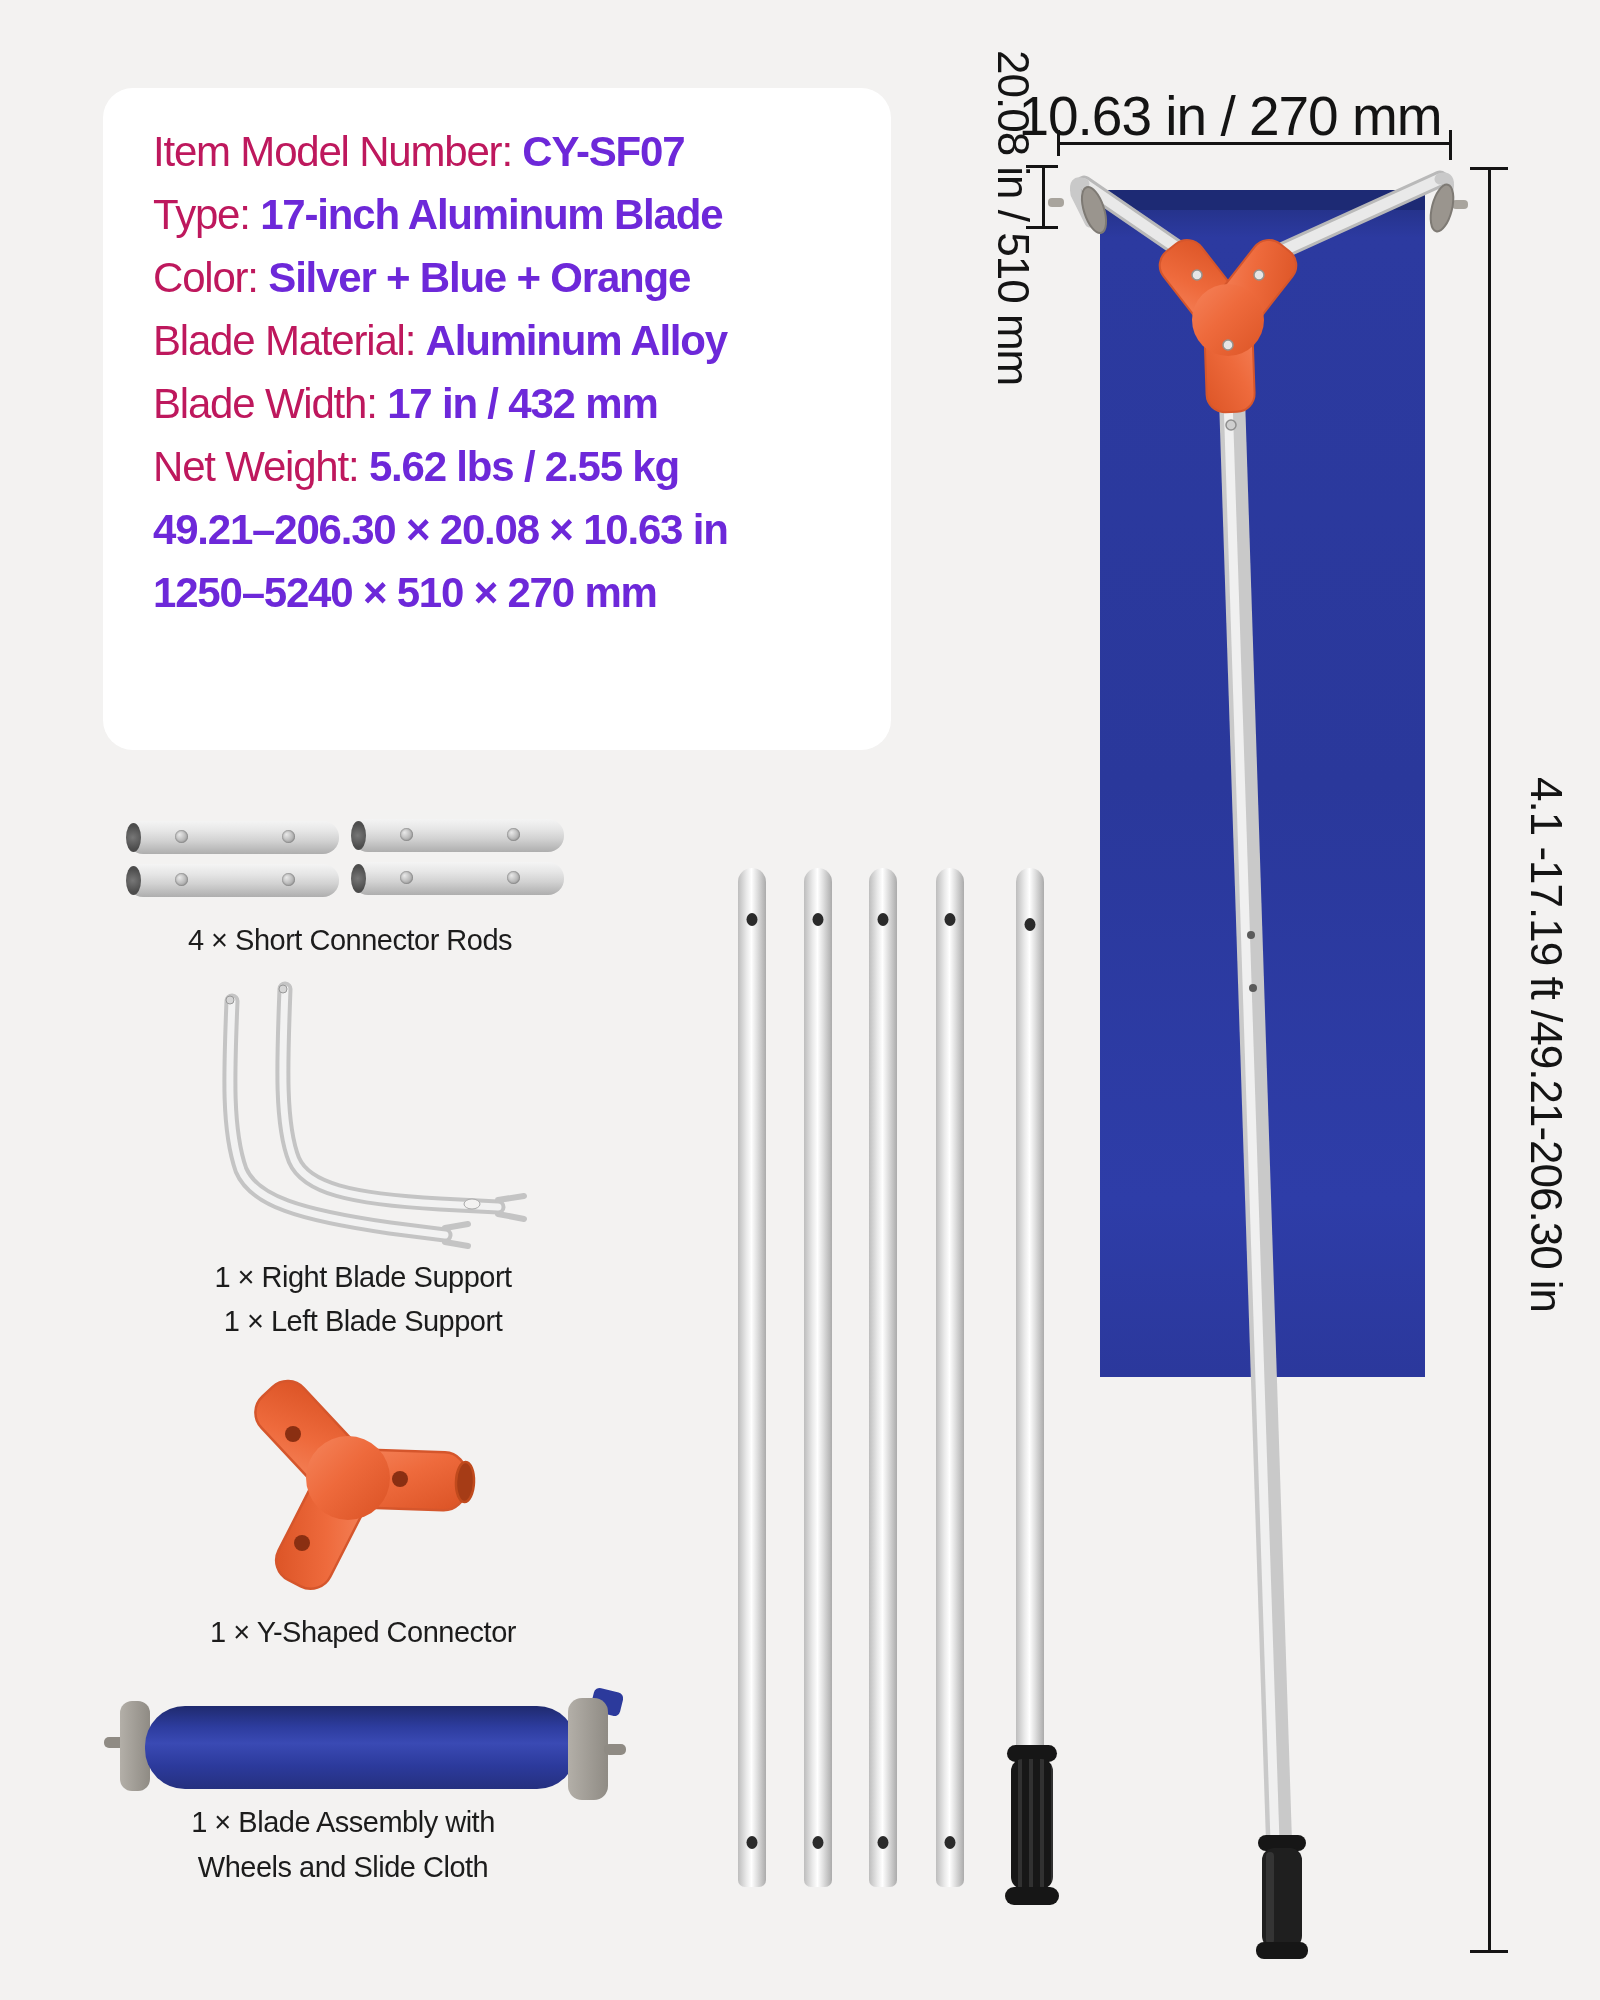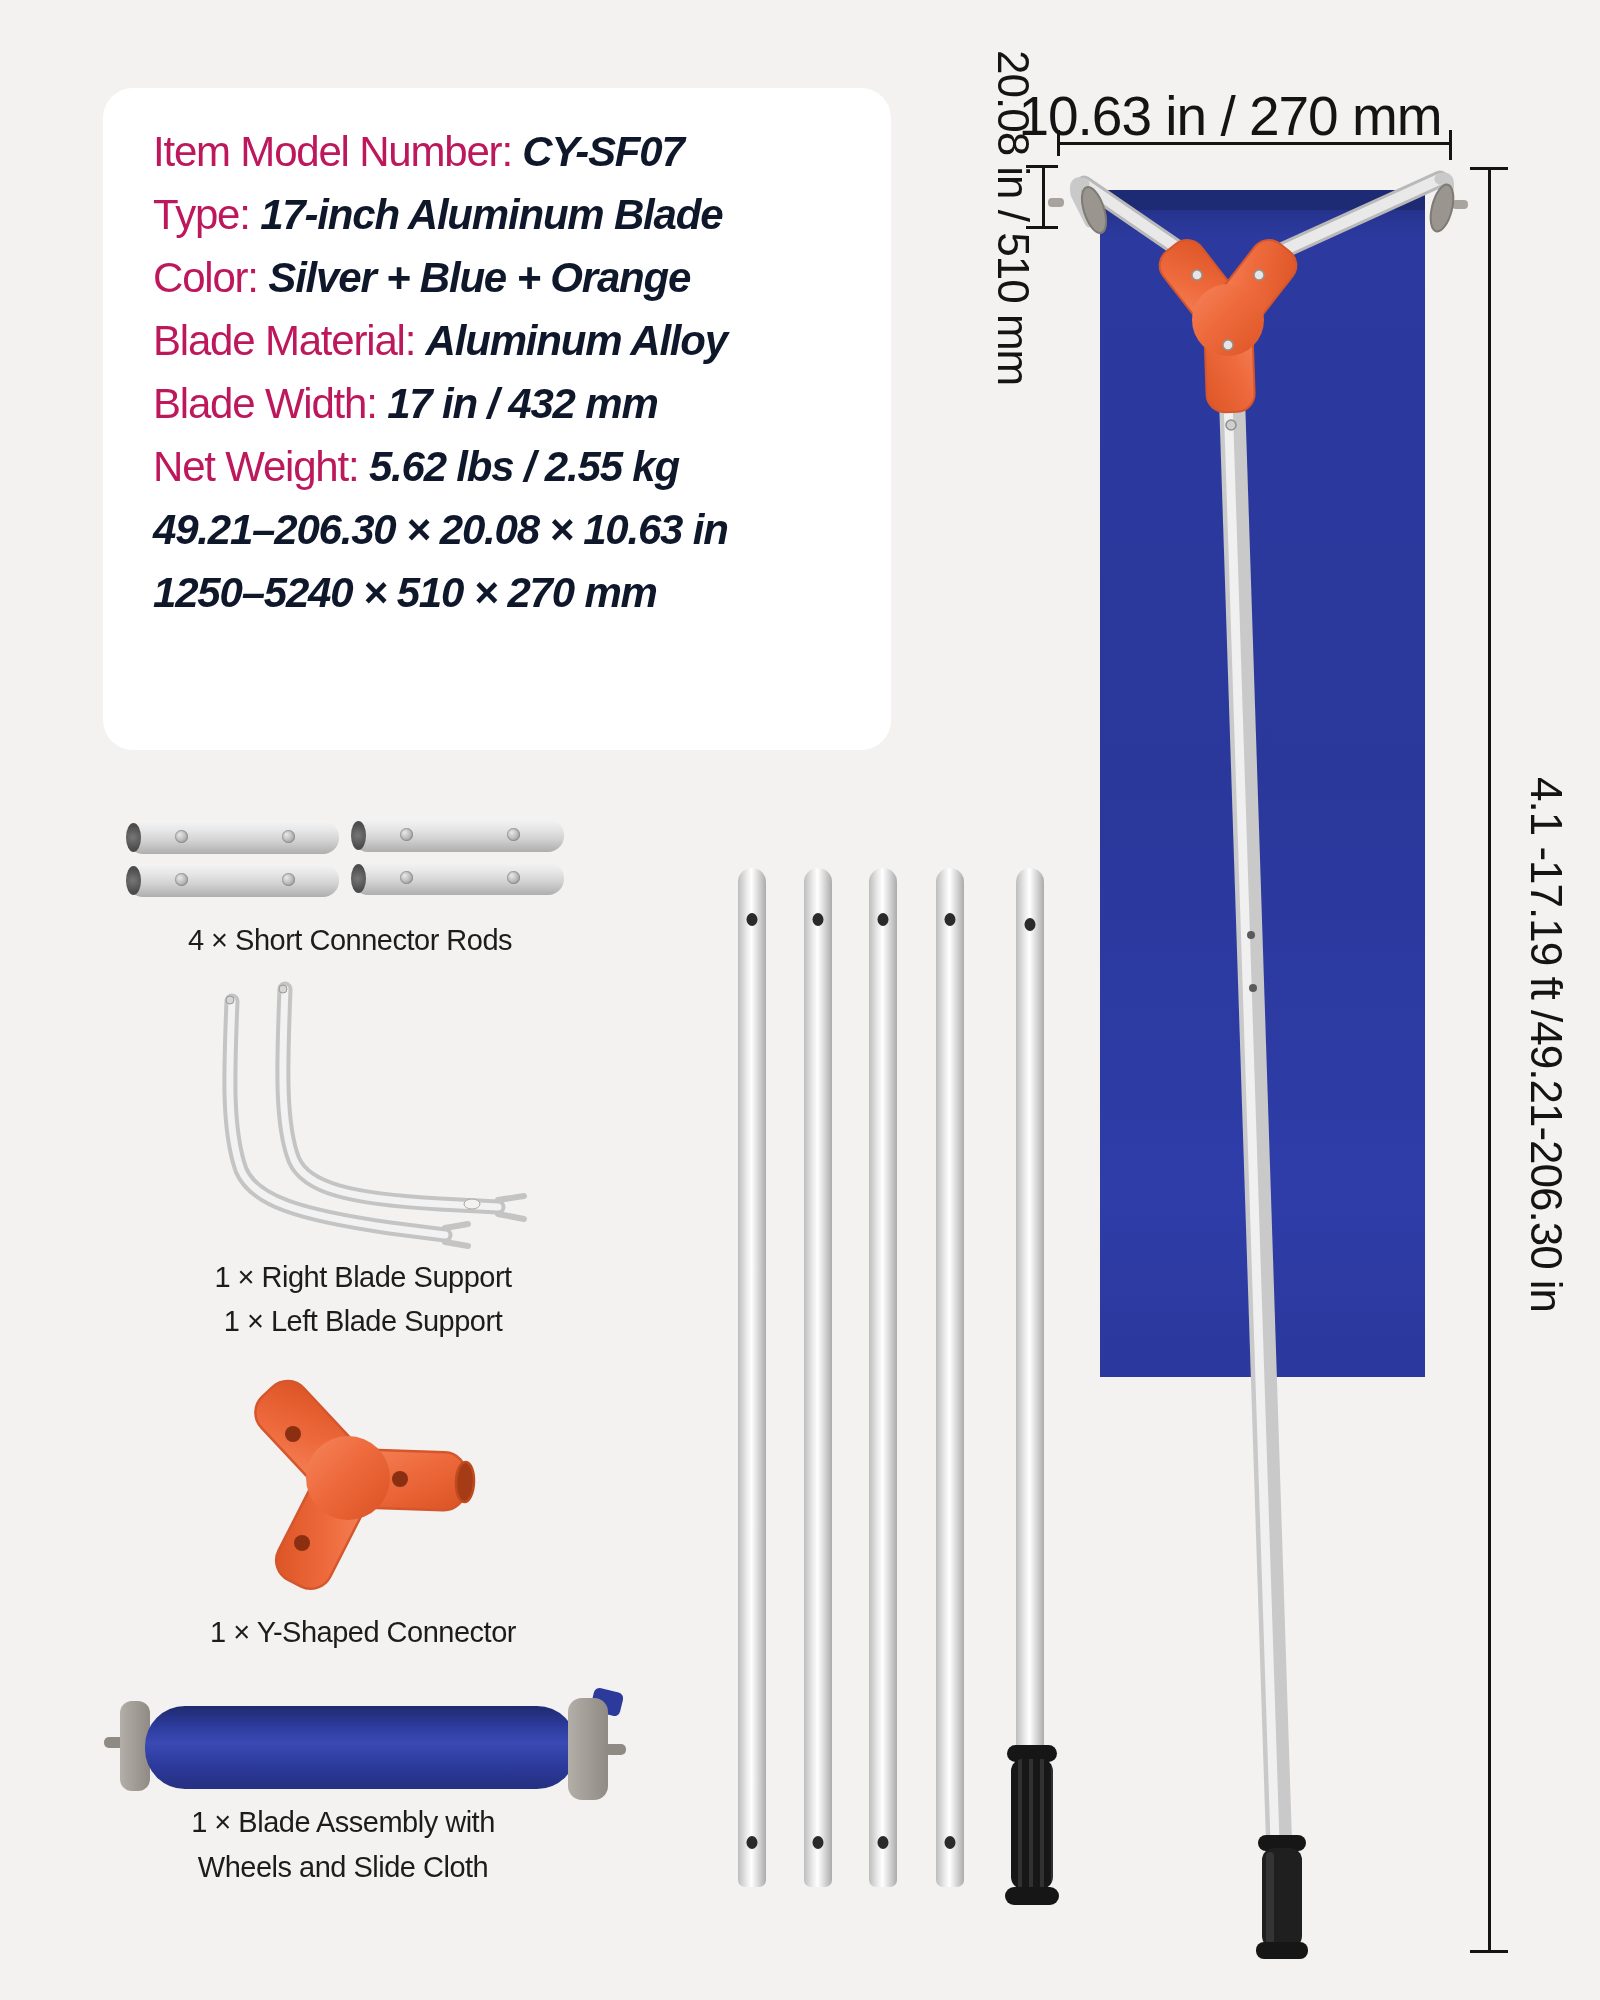--- a/index.html
+++ b/index.html
@@ -10,21 +10,21 @@
   }
   
   .spec-panel{
     position:absolute;left:103px;top:88px;width:788px;height:662px;
     background:#ffffff;border-radius:30px;box-sizing:border-box;
     padding:32px 20px 0 50px;
   }
   .spec-row{margin:0;height:63px;line-height:63px;font-size:42px;
     letter-spacing:-1.2px;white-space:nowrap;}
   .spec-label{color:#be185d;}
-  .spec-value{color:#0f172a;font-weight:bold;font-style:italic;}
+  .spec-value{color:#6d28d9;font-weight:bold;}
   
   .dim-text{position:absolute;color:#141414;font-size:55px;letter-spacing:-1px;}
   .dim-text.vert{writing-mode:vertical-rl;text-orientation:mixed;
     font-size:44px;text-align:center;}
   .dline{position:absolute;background:#141414;}
   
   .comp-label{position:absolute;color:#1c1c1c;font-size:29px;
     letter-spacing:-0.5px;text-align:center;white-space:nowrap;}
   
   .rod{position:absolute;width:212px;height:33px;border-radius:16px;

